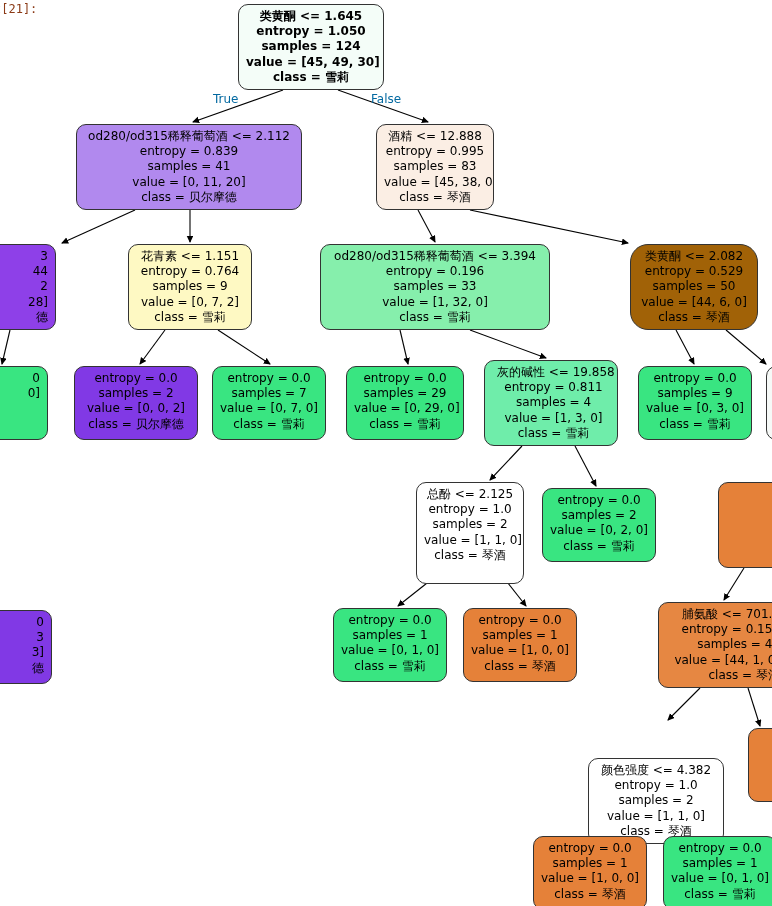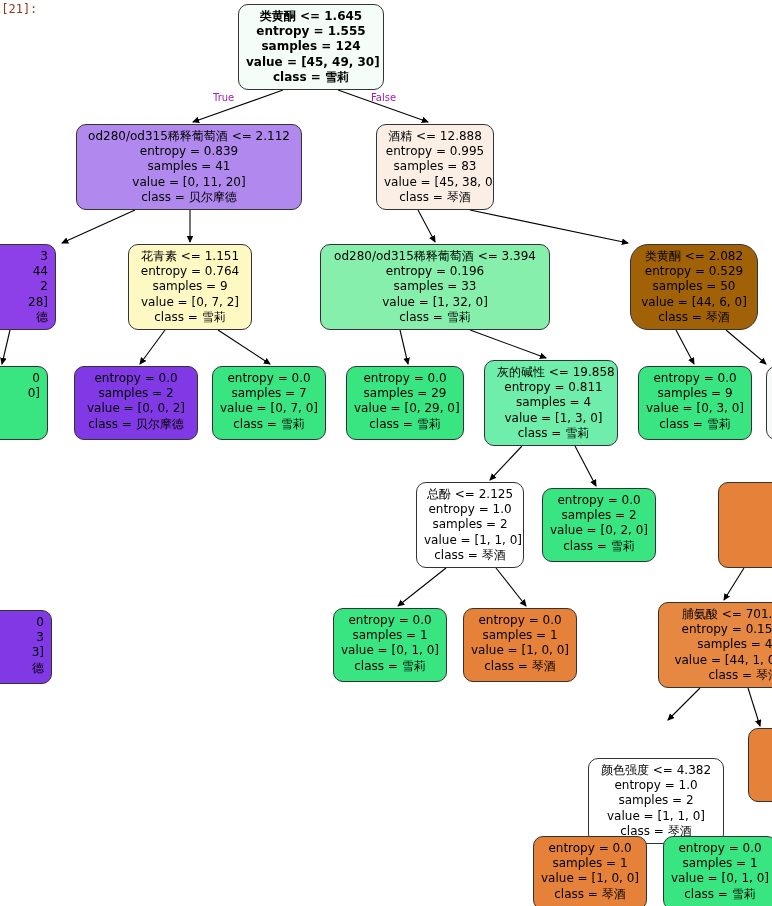--- a/index.html
+++ b/index.html
@@ -50,22 +50,22 @@
     padding: 4px 7px 5px 7px;
     white-space: nowrap;
     overflow: hidden;
   }
   .node .ln {
     display: block;
     height: 15.2px;
   }
   .edge-label {
     position: absolute;
-    font-size: 10px;
-    color: #a21caf;
+    font-size: 12px;
+    color: #0369a1;
     white-space: nowrap;
   }
 </style>
 </head>
 <body>
 
 <div id="tree-canvas">
 
   <div id="cell-label">t[21]:</div>
 
@@ -111,21 +111,21 @@
       <path d="M629,808 L596,834"></path>
       <path d="M682,808 L712,834"></path>
     </g>
   </svg>
 
   <div class="edge-label" style="left:213px; top:92px;">True</div>
   <div class="edge-label" style="left:371px; top:92px;">False</div>
 
 <div class="node" style="left: 238px; top: 4px; width: 146px; height: 86px; background: rgb(244, 253, 248); font-weight: bold;">
       <span class="ln">类黄酮 &lt;= 1.645</span>
-      <span class="ln">entropy = 1.555</span>
+      <span class="ln">entropy = 1.050</span>
       <span class="ln">samples = 124</span>
       <span class="ln">value = [45, 49, 30]</span>
       <span class="ln">class = 雪莉</span>
     </div>
     <div class="node" style="left: 76px; top: 124px; width: 226px; height: 86px; background: rgb(177, 137, 238);">
       <span class="ln">od280/od315稀释葡萄酒 &lt;= 2.112</span>
       <span class="ln">entropy = 0.839</span>
       <span class="ln">samples = 41</span>
       <span class="ln">value = [0, 11, 20]</span>
       <span class="ln">class = 贝尔摩德</span>
@@ -194,21 +194,21 @@
       <span class="ln">value = [1, 3, 0]</span>
       <span class="ln">class = 雪莉</span>
     </div>
     <div class="node" style="left: 638px; top: 366px; width: 114px; height: 74px; background: rgb(57, 229, 129);">
       <span class="ln">entropy = 0.0</span>
       <span class="ln">samples = 9</span>
       <span class="ln">value = [0, 3, 0]</span>
       <span class="ln">class = 雪莉</span>
     </div>
     <div class="node" style="left: 766px; top: 366px; width: 60px; height: 74px; background: rgb(246, 249, 247); text-align: right;"></div>
-    <div class="node" style="left: 416px; top: 482px; width: 108px; height: 86px; background: rgb(255, 255, 255);">
+    <div class="node" style="left: 416px; top: 482px; width: 108px; height: 102px; background: rgb(255, 255, 255);">
       <span class="ln">总酚 &lt;= 2.125</span>
       <span class="ln">entropy = 1.0</span>
       <span class="ln">samples = 2</span>
       <span class="ln">value = [1, 1, 0]</span>
       <span class="ln">class = 琴酒</span>
     </div>
     <div class="node" style="left: 542px; top: 488px; width: 114px; height: 74px; background: rgb(57, 229, 129);">
       <span class="ln">entropy = 0.0</span>
       <span class="ln">samples = 2</span>
       <span class="ln">value = [0, 2, 0]</span>

